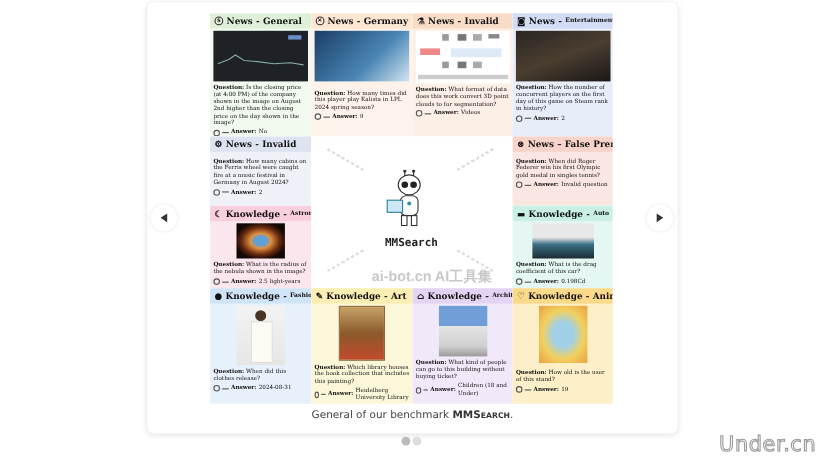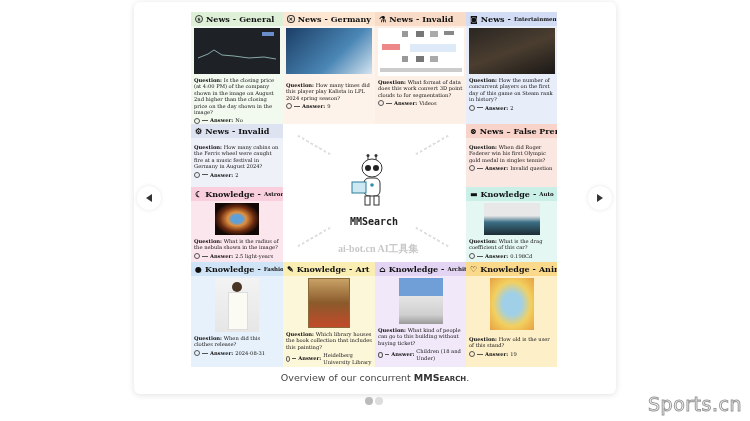--- a/index.html
+++ b/index.html
@@ -20,21 +20,21 @@
   .tri-r { width:0; height:0; border-top:4px solid transparent; border-bottom:4px solid transparent; border-left:6px solid #333; }
   .caption { position:absolute; left:134px; width:482px; top:372px; text-align:center; font-family:"DejaVu Sans", sans-serif; font-size:9.5px; color:#444; }
   .caption .brand { font-weight:bold; font-variant:small-caps; color:#333; }
   .dots { position:absolute; top:397px; left:365px; display:flex; gap:2px; }
   .dot { width:8px; height:8px; border-radius:50%; background:#ddd; }
   .dot.active { background:#bbb; }
   .wm { position:absolute; right:8px; top:393px; font-family:"DejaVu Sans", sans-serif; font-size:19px; color:#fff; -webkit-text-stroke:1px #999; letter-spacing:0.5px; }
   .center { position:absolute; left:92px; top:112px; width:182px; height:138px; background:#fff; }
   .robot { position:absolute; left:67px; top:30px; width:44px; height:58px; }
   .mmtitle { position:absolute; left:0; width:182px; top:92px; text-align:center; font-family:"DejaVu Sans Mono", monospace; font-weight:bold; font-size:10px; color:#222; }
-  .aibot { position:absolute; left:55px; top:118px; font-family:Liberation Serif, serif; font-size:10px; color:#c8c8c8; font-weight:bold; }
+  .aibot { position:absolute; left:55px; top:118px; font-family:Liberation Sans, sans-serif; font-size:13px; color:#c8c8c8; font-weight:bold; }
   .ray { position:absolute; height:2px; background:repeating-linear-gradient(90deg,#ddd 0 3px,transparent 3px 5px); }
 </style>
 </head>
 <body>
 
 <div class="card"></div>
 
 <div class="figure">
 
   <div class="cell" style="left:0;top:0;width:92px;height:112px;background:#f2f9ef;">
@@ -273,21 +273,21 @@
 </div>
 
 <div class="nav" style="left:137px;">
   <span class="tri-l"></span>
 </div>
 <div class="nav" style="left:588px;">
   <span class="tri-r"></span>
 </div>
 
 <div class="caption">
-  <span>Overview of our concurrent </span><span class="brand">MMSearch</span><span>.</span>
+  <span>General of our benchmark </span><span class="brand">MMSearch</span><span>.</span>
 </div>
 
 <div class="dots">
   <span class="dot active"></span>
   <span class="dot"></span>
 </div>
 
-<div class="wm">Sports.cn</div>
+<div class="wm">Under.cn</div>
 
 </body></html>

